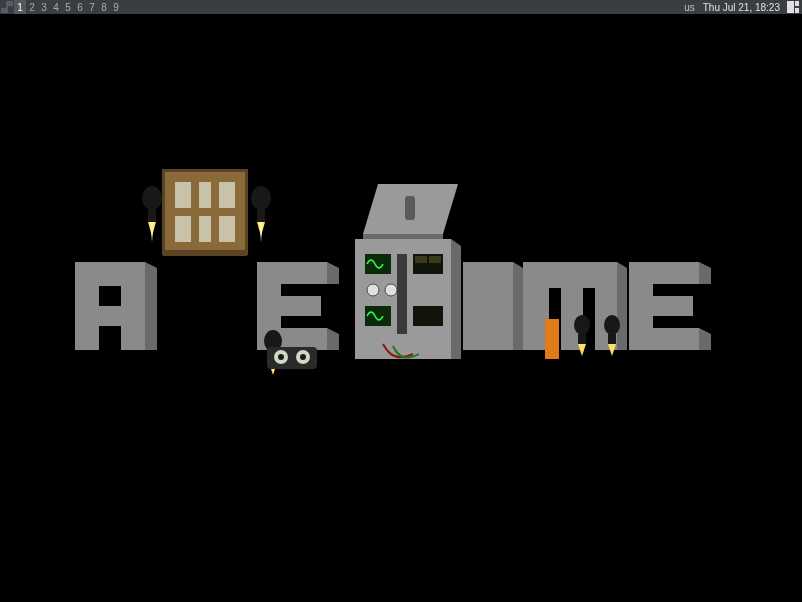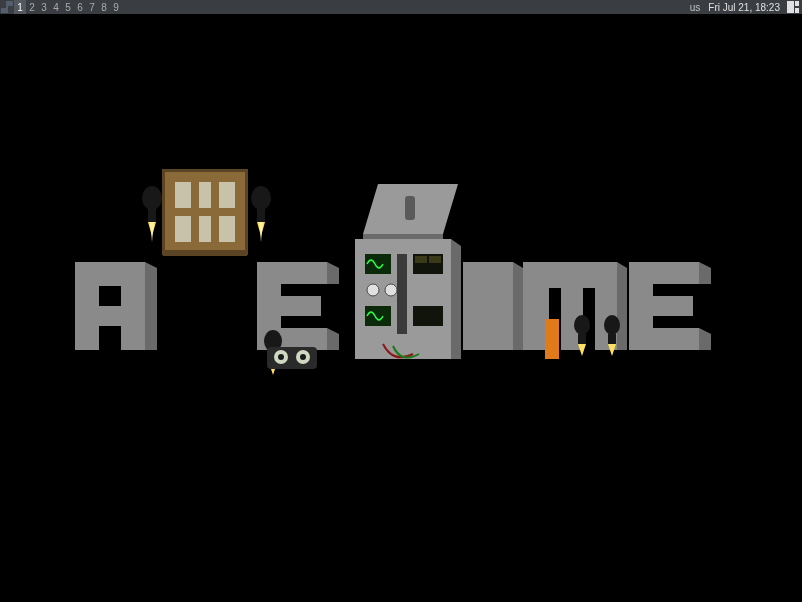--- a/index.html
+++ b/index.html
@@ -140,21 +140,21 @@
     <div class="tag">4</div>
     <div class="tag">5</div>
     <div class="tag">6</div>
     <div class="tag">7</div>
     <div class="tag">8</div>
     <div class="tag">9</div>
   </div>
   <div class="spacer"></div>
   <div class="right-widgets">
     <div class="keyboard-layout">us</div>
-    <div class="clock">Fri Jul 21, 18:23</div>
+    <div class="clock">Thu Jul 21, 18:23</div>
     <div class="layout-indicator">
       <svg width="12" height="12" viewBox="0 0 12 12">
         <rect x="0" y="0" width="7" height="12" fill="#e0e0e0"></rect>
         <rect x="8" y="0" width="4" height="5" fill="#e0e0e0"></rect>
         <rect x="8" y="7" width="4" height="5" fill="#e0e0e0"></rect>
       </svg>
     </div>
   </div>
 </div>
 

